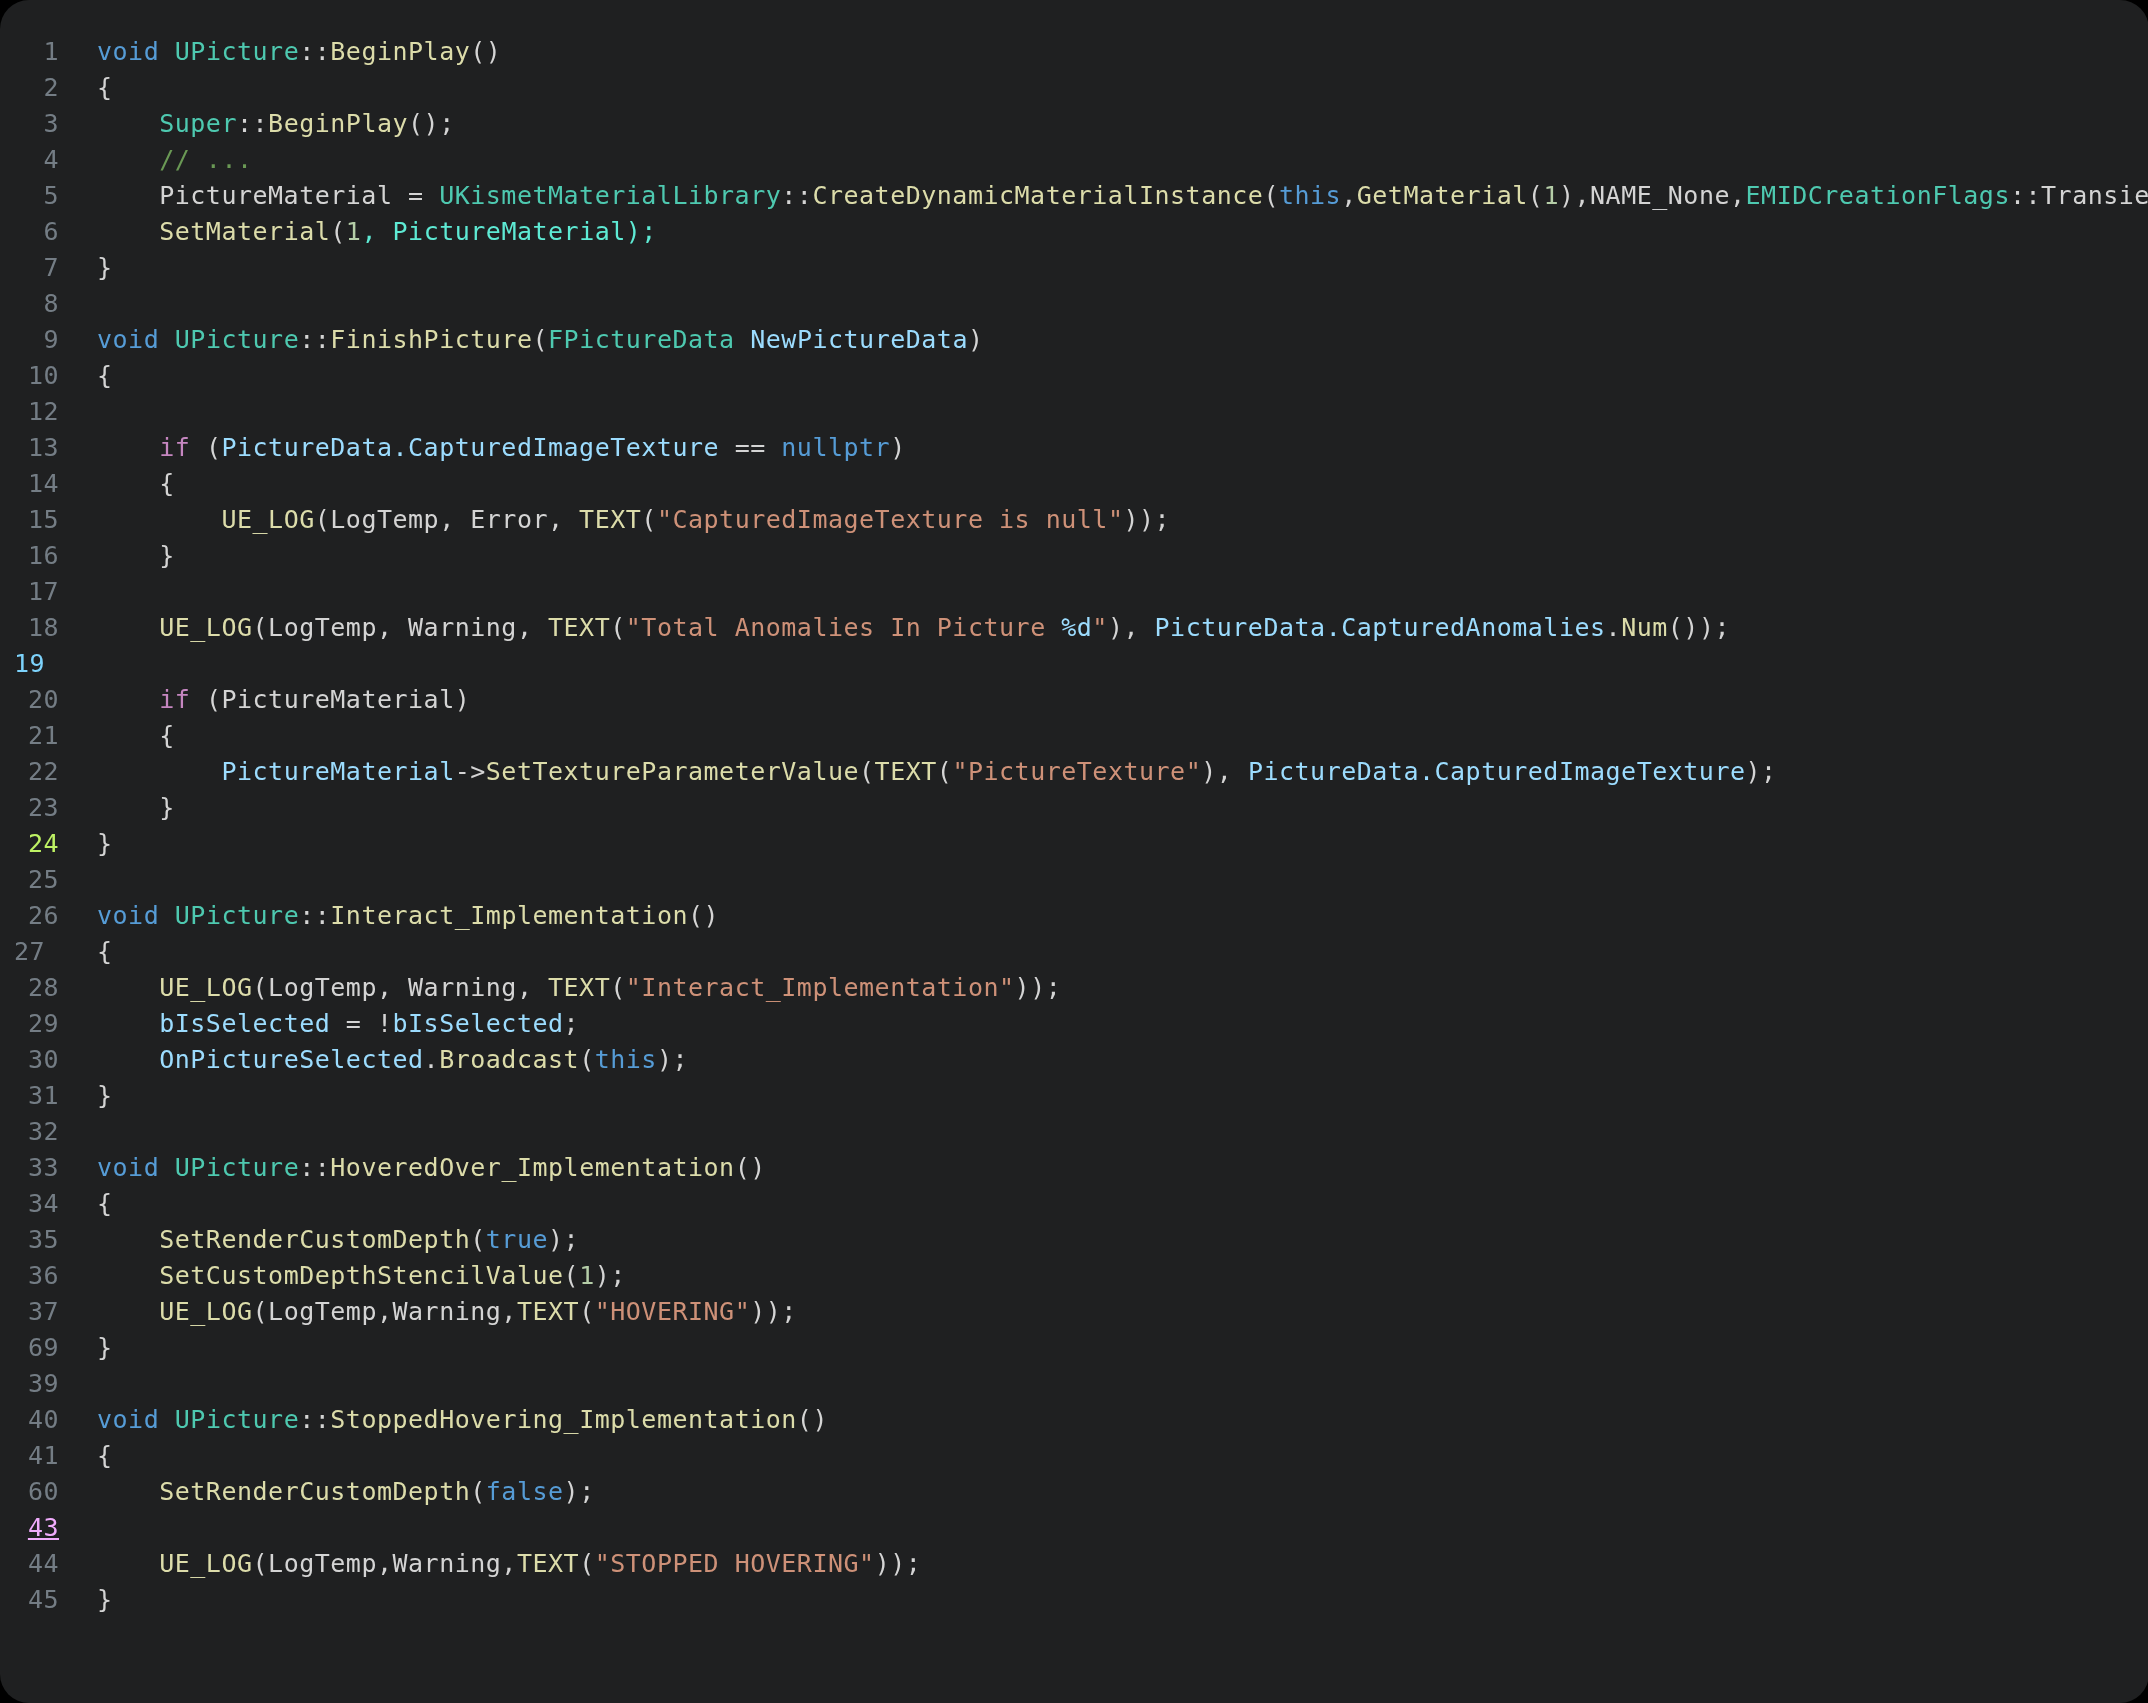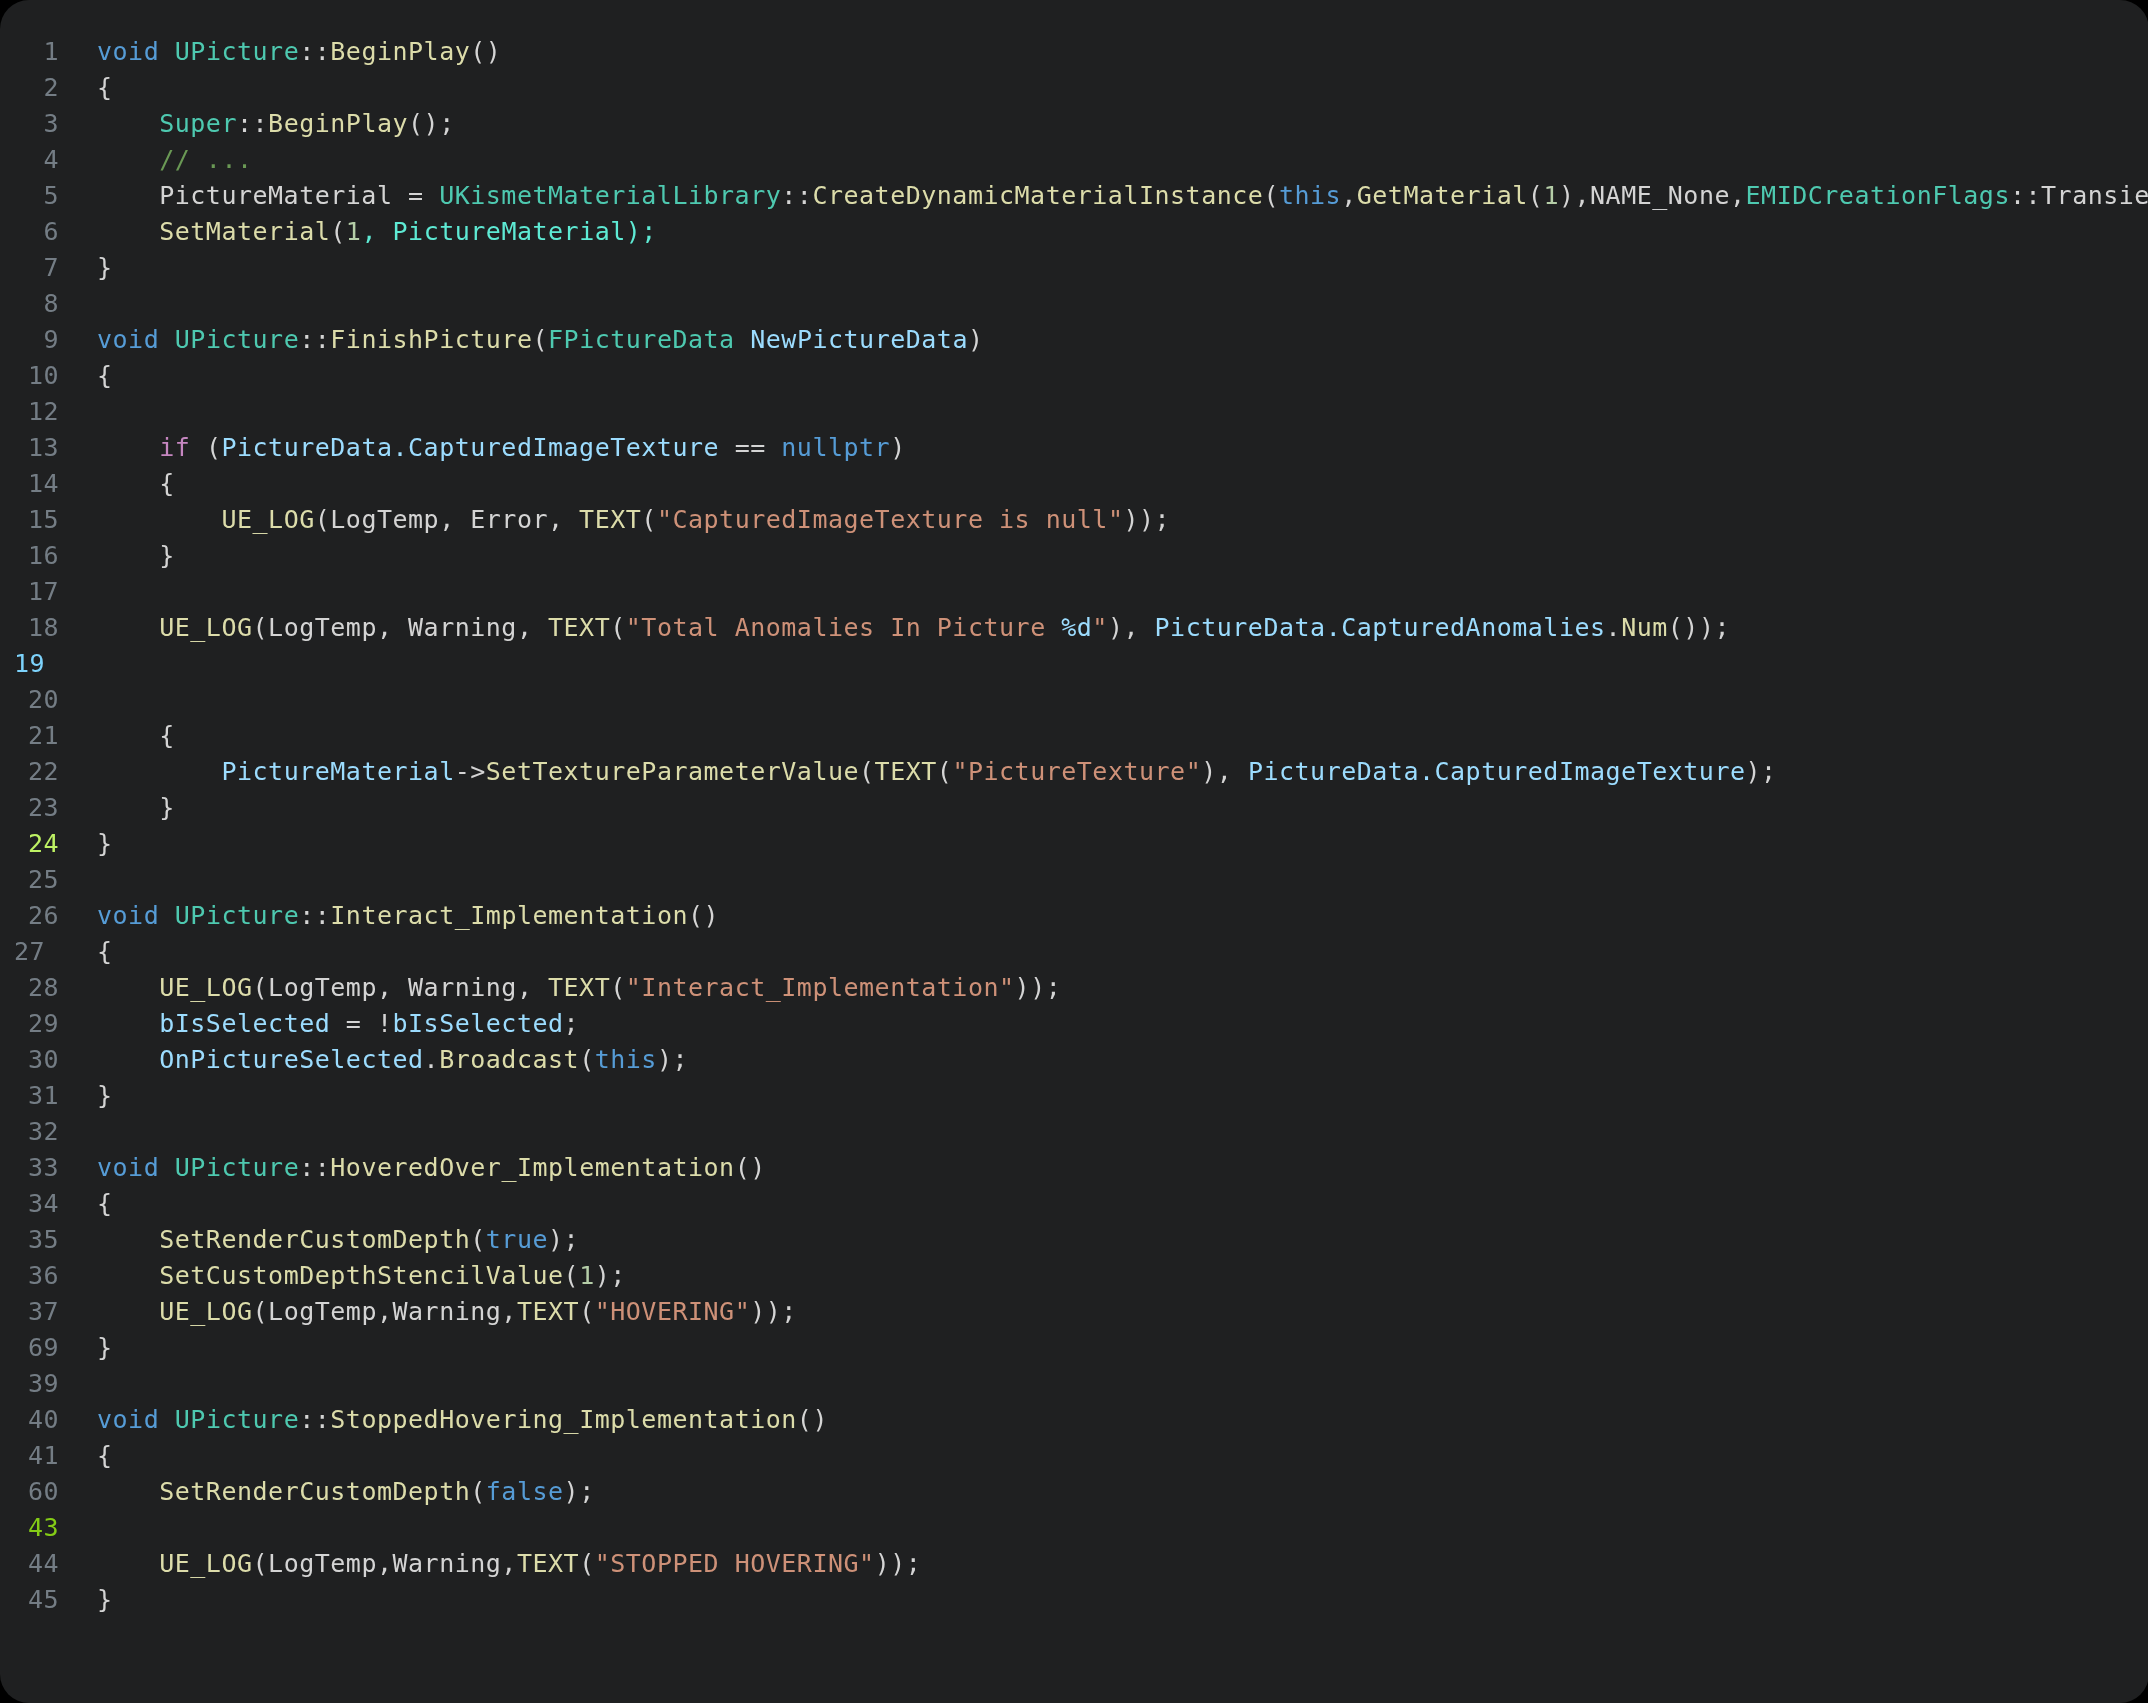--- a/index.html
+++ b/index.html
@@ -53,21 +53,21 @@
       <div class="line"><span class="lineno" style="color: rgb(116, 125, 133);">9</span><span class="code"><span style="color: rgb(86, 156, 214);">void</span><span style="color: rgb(212, 212, 212);"> </span><span style="color: rgb(78, 201, 176);">UPicture</span><span style="color: rgb(212, 212, 212);">::</span><span style="color: rgb(220, 220, 170);">FinishPicture</span><span style="color: rgb(212, 212, 212);">(</span><span style="color: rgb(78, 201, 176);">FPictureData</span><span style="color: rgb(212, 212, 212);"> </span><span style="color: rgb(156, 220, 254);">NewPictureData</span><span style="color: rgb(212, 212, 212);">)</span></span></div>
       <div class="line"><span class="lineno" style="color: rgb(116, 125, 133);">10</span><span class="code"><span style="color: rgb(212, 212, 212);">{</span></span></div>
       <div class="line"><span class="lineno" style="color: rgb(116, 125, 133);">12</span><span class="code"></span></div>
       <div class="line"><span class="lineno" style="color: rgb(116, 125, 133);">13</span><span class="code"><span style="color: rgb(212, 212, 212);">    </span><span style="color: rgb(197, 134, 192);">if</span><span style="color: rgb(212, 212, 212);"> (</span><span style="color: rgb(156, 220, 254);">PictureData.CapturedImageTexture</span><span style="color: rgb(212, 212, 212);"> == </span><span style="color: rgb(86, 156, 214);">nullptr</span><span style="color: rgb(212, 212, 212);">)</span></span></div>
       <div class="line"><span class="lineno" style="color: rgb(116, 125, 133);">14</span><span class="code"><span style="color: rgb(212, 212, 212);">    {</span></span></div>
       <div class="line"><span class="lineno" style="color: rgb(116, 125, 133);">15</span><span class="code"><span style="color: rgb(212, 212, 212);">        </span><span style="color: rgb(220, 220, 170);">UE_LOG</span><span style="color: rgb(212, 212, 212);">(LogTemp, Error, </span><span style="color: rgb(220, 220, 170);">TEXT</span><span style="color: rgb(212, 212, 212);">(</span><span style="color: rgb(206, 145, 120);">"CapturedImageTexture is null"</span><span style="color: rgb(212, 212, 212);">));</span></span></div>
       <div class="line"><span class="lineno" style="color: rgb(116, 125, 133);">16</span><span class="code"><span style="color: rgb(212, 212, 212);">    }</span></span></div>
       <div class="line"><span class="lineno" style="color: rgb(116, 125, 133);">17</span><span class="code"></span></div>
       <div class="line"><span class="lineno" style="color: rgb(116, 125, 133);">18</span><span class="code"><span style="color: rgb(212, 212, 212);">    </span><span style="color: rgb(220, 220, 170);">UE_LOG</span><span style="color: rgb(212, 212, 212);">(LogTemp, Warning, </span><span style="color: rgb(220, 220, 170);">TEXT</span><span style="color: rgb(212, 212, 212);">(</span><span style="color: rgb(206, 145, 120);">"Total Anomalies In Picture </span><span style="color: rgb(156, 220, 254);">%d</span><span style="color: rgb(206, 145, 120);">"</span><span style="color: rgb(212, 212, 212);">), </span><span style="color: rgb(156, 220, 254);">PictureData.CapturedAnomalies</span><span style="color: rgb(212, 212, 212);">.</span><span style="color: rgb(220, 220, 170);">Num</span><span style="color: rgb(212, 212, 212);">());</span></span></div>
       <div class="line"><span class="lineno" style="color: #7dd3fc; text-align: center;">19</span><span class="code"></span></div>
-      <div class="line"><span class="lineno" style="color: rgb(116, 125, 133);">20</span></div>
+      <div class="line"><span class="lineno" style="color: rgb(116, 125, 133);">20</span><span class="code"><span style="color: rgb(212, 212, 212);">    </span><span style="color: rgb(197, 134, 192);">if</span><span style="color: rgb(212, 212, 212);"> (PictureMaterial)</span></span></div>
       <div class="line"><span class="lineno" style="color: rgb(116, 125, 133);">21</span><span class="code"><span style="color: rgb(212, 212, 212);">    {</span></span></div>
       <div class="line"><span class="lineno" style="color: rgb(116, 125, 133);">22</span><span class="code"><span style="color: rgb(212, 212, 212);">        </span><span style="color: rgb(156, 220, 254);">PictureMaterial</span><span style="color: rgb(212, 212, 212);">-&gt;</span><span style="color: rgb(220, 220, 170);">SetTextureParameterValue</span><span style="color: rgb(212, 212, 212);">(</span><span style="color: rgb(220, 220, 170);">TEXT</span><span style="color: rgb(212, 212, 212);">(</span><span style="color: rgb(206, 145, 120);">"PictureTexture"</span><span style="color: rgb(212, 212, 212);">), </span><span style="color: rgb(156, 220, 254);">PictureData.CapturedImageTexture</span><span style="color: rgb(212, 212, 212);">);</span></span></div>
       <div class="line"><span class="lineno" style="color: rgb(116, 125, 133);">23</span><span class="code"><span style="color: rgb(212, 212, 212);">    }</span></span></div>
       <div class="line"><span class="lineno" style="color: #bef264;">24</span><span class="code"><span style="color: rgb(212, 212, 212);">}</span></span></div>
       <div class="line"><span class="lineno" style="color: rgb(116, 125, 133);">25</span><span class="code"></span></div>
       <div class="line"><span class="lineno" style="color: rgb(116, 125, 133);">26</span><span class="code"><span style="color: rgb(86, 156, 214);">void</span><span style="color: rgb(212, 212, 212);"> </span><span style="color: rgb(78, 201, 176);">UPicture</span><span style="color: rgb(212, 212, 212);">::</span><span style="color: rgb(220, 220, 170);">Interact_Implementation</span><span style="color: rgb(212, 212, 212);">()</span></span></div>
       <div class="line"><span class="lineno" style="color: rgb(116, 125, 133); text-align: center;">27</span><span class="code"><span style="color: rgb(212, 212, 212);">{</span></span></div>
       <div class="line"><span class="lineno" style="color: rgb(116, 125, 133);">28</span><span class="code"><span style="color: rgb(212, 212, 212);">    </span><span style="color: rgb(220, 220, 170);">UE_LOG</span><span style="color: rgb(212, 212, 212);">(LogTemp, Warning, </span><span style="color: rgb(220, 220, 170);">TEXT</span><span style="color: rgb(212, 212, 212);">(</span><span style="color: rgb(206, 145, 120);">"Interact_Implementation"</span><span style="color: rgb(212, 212, 212);">));</span></span></div>
       <div class="line"><span class="lineno" style="color: rgb(116, 125, 133);">29</span><span class="code"><span style="color: rgb(212, 212, 212);">    </span><span style="color: rgb(156, 220, 254);">bIsSelected</span><span style="color: rgb(212, 212, 212);"> = !</span><span style="color: rgb(156, 220, 254);">bIsSelected</span><span style="color: rgb(212, 212, 212);">;</span></span></div>
       <div class="line"><span class="lineno" style="color: rgb(116, 125, 133);">30</span><span class="code"><span style="color: rgb(212, 212, 212);">    </span><span style="color: rgb(156, 220, 254);">OnPictureSelected</span><span style="color: rgb(212, 212, 212);">.</span><span style="color: rgb(220, 220, 170);">Broadcast</span><span style="color: rgb(212, 212, 212);">(</span><span style="color: rgb(86, 156, 214);">this</span><span style="color: rgb(212, 212, 212);">);</span></span></div>
@@ -76,18 +76,18 @@
       <div class="line"><span class="lineno" style="color: rgb(116, 125, 133);">33</span><span class="code"><span style="color: rgb(86, 156, 214);">void</span><span style="color: rgb(212, 212, 212);"> </span><span style="color: rgb(78, 201, 176);">UPicture</span><span style="color: rgb(212, 212, 212);">::</span><span style="color: rgb(220, 220, 170);">HoveredOver_Implementation</span><span style="color: rgb(212, 212, 212);">()</span></span></div>
       <div class="line"><span class="lineno" style="color: rgb(116, 125, 133);">34</span><span class="code"><span style="color: rgb(212, 212, 212);">{</span></span></div>
       <div class="line"><span class="lineno" style="color: rgb(116, 125, 133);">35</span><span class="code"><span style="color: rgb(212, 212, 212);">    </span><span style="color: rgb(220, 220, 170);">SetRenderCustomDepth</span><span style="color: rgb(212, 212, 212);">(</span><span style="color: rgb(86, 156, 214);">true</span><span style="color: rgb(212, 212, 212);">);</span></span></div>
       <div class="line"><span class="lineno" style="color: rgb(116, 125, 133);">36</span><span class="code"><span style="color: rgb(212, 212, 212);">    </span><span style="color: rgb(220, 220, 170);">SetCustomDepthStencilValue</span><span style="color: rgb(212, 212, 212);">(</span><span style="color: rgb(181, 206, 168);">1</span><span style="color: rgb(212, 212, 212);">);</span></span></div>
       <div class="line"><span class="lineno" style="color: rgb(116, 125, 133);">37</span><span class="code"><span style="color: rgb(212, 212, 212);">    </span><span style="color: rgb(220, 220, 170);">UE_LOG</span><span style="color: rgb(212, 212, 212);">(LogTemp,Warning,</span><span style="color: rgb(220, 220, 170);">TEXT</span><span style="color: rgb(212, 212, 212);">(</span><span style="color: rgb(206, 145, 120);">"HOVERING"</span><span style="color: rgb(212, 212, 212);">));</span></span></div>
       <div class="line"><span class="lineno" style="color: rgb(116, 125, 133);">69</span><span class="code"><span style="color: rgb(212, 212, 212);">}</span></span></div>
       <div class="line"><span class="lineno" style="color: rgb(116, 125, 133);">39</span><span class="code"></span></div>
       <div class="line"><span class="lineno" style="color: rgb(116, 125, 133);">40</span><span class="code"><span style="color: rgb(86, 156, 214);">void</span><span style="color: rgb(212, 212, 212);"> </span><span style="color: rgb(78, 201, 176);">UPicture</span><span style="color: rgb(212, 212, 212);">::</span><span style="color: rgb(220, 220, 170);">StoppedHovering_Implementation</span><span style="color: rgb(212, 212, 212);">()</span></span></div>
       <div class="line"><span class="lineno" style="color: rgb(116, 125, 133);">41</span><span class="code"><span style="color: rgb(212, 212, 212);">{</span></span></div>
       <div class="line"><span class="lineno" style="color: rgb(116, 125, 133);">60</span><span class="code"><span style="color: rgb(212, 212, 212);">    </span><span style="color: rgb(220, 220, 170);">SetRenderCustomDepth</span><span style="color: rgb(212, 212, 212);">(</span><span style="color: rgb(86, 156, 214);">false</span><span style="color: rgb(212, 212, 212);">);</span></span></div>
-      <div class="line"><span class="lineno" style="color: #84cc16;">43</span></div>
+      <div class="line"><span class="lineno" style="color: #f0abfc; text-decoration: underline;">43</span></div>
       <div class="line"><span class="lineno" style="color: rgb(116, 125, 133);">44</span><span class="code"><span style="color: rgb(212, 212, 212);">    </span><span style="color: rgb(220, 220, 170);">UE_LOG</span><span style="color: rgb(212, 212, 212);">(LogTemp,Warning,</span><span style="color: rgb(220, 220, 170);">TEXT</span><span style="color: rgb(212, 212, 212);">(</span><span style="color: rgb(206, 145, 120);">"STOPPED HOVERING"</span><span style="color: rgb(212, 212, 212);">));</span></span></div>
       <div class="line"><span class="lineno" style="color: rgb(116, 125, 133);">45</span><span class="code"><span style="color: rgb(212, 212, 212);">}</span></span></div>
     </div>
 </div>
 
 
 </body></html>

